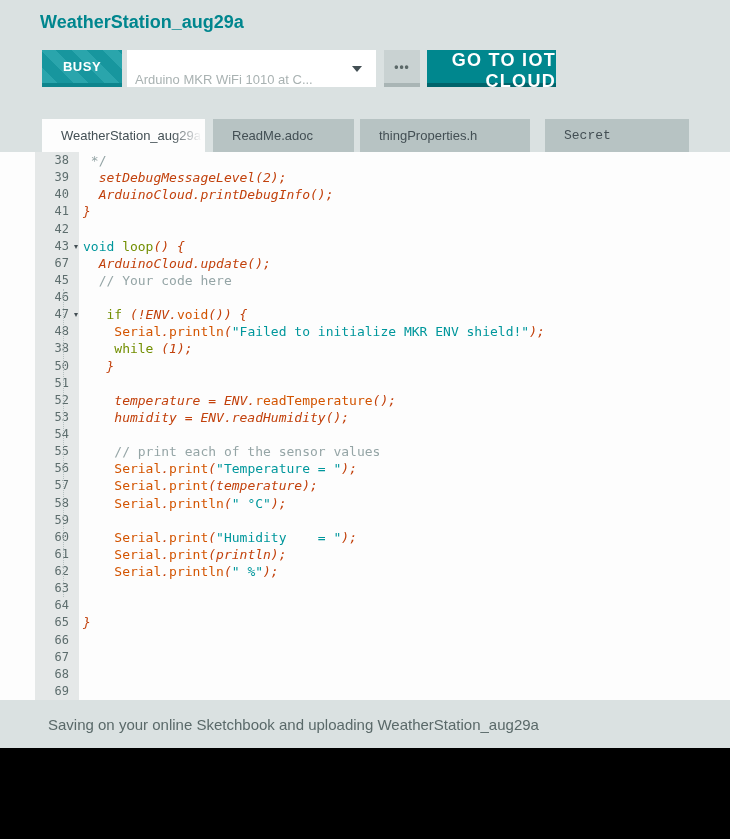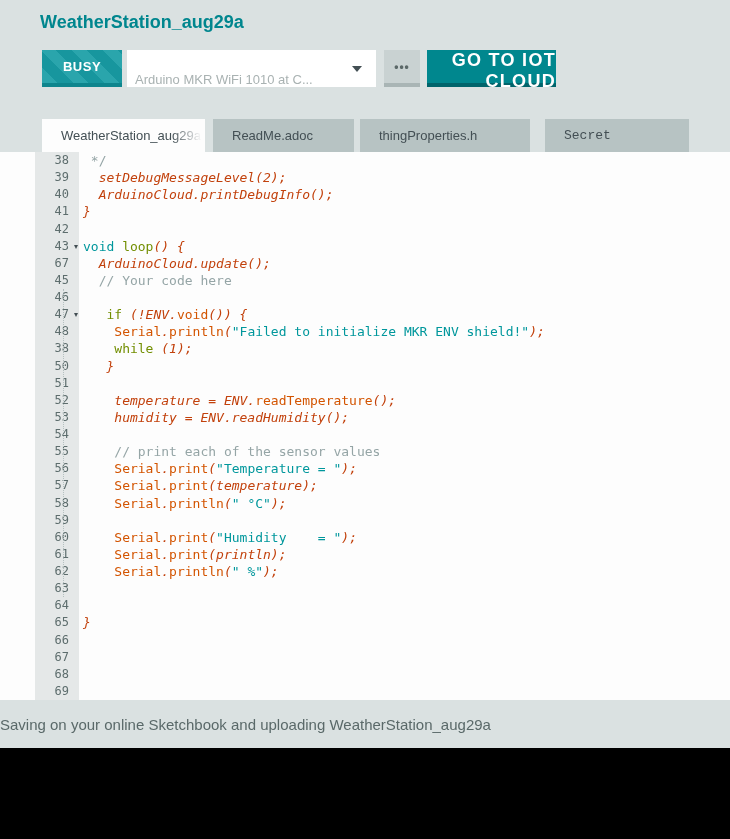--- a/index.html
+++ b/index.html
@@ -88,21 +88,21 @@
   .c-type  { color:#00979c; }
   .c-fn    { color:#d35400; }
   .c-str   { color:#00979c; }
   .c-com   { color:#95a5a6; }
   .indent-guide {
     position:absolute; left:63px; top:137px; height:308px; width:0;
     border-left:1px dotted #b5c0c0; z-index:2;
   }
   .statusbar {
     position:absolute; top:700px; left:0; width:730px; height:48px;
-    background:#dae1e1; display:flex; align-items:center; 
+    background:#dae1e1; display:flex; align-items:center; padding-left:48px;
     color:#5a6969; font-size:15px;
   }
   .console { position:absolute; top:748px; left:0; width:730px; height:91px; background:#000; }
 </style>
 </head>
 <body>
 
 <div>
 
   <div class="page-title">WeatherStation_aug29a</div>

